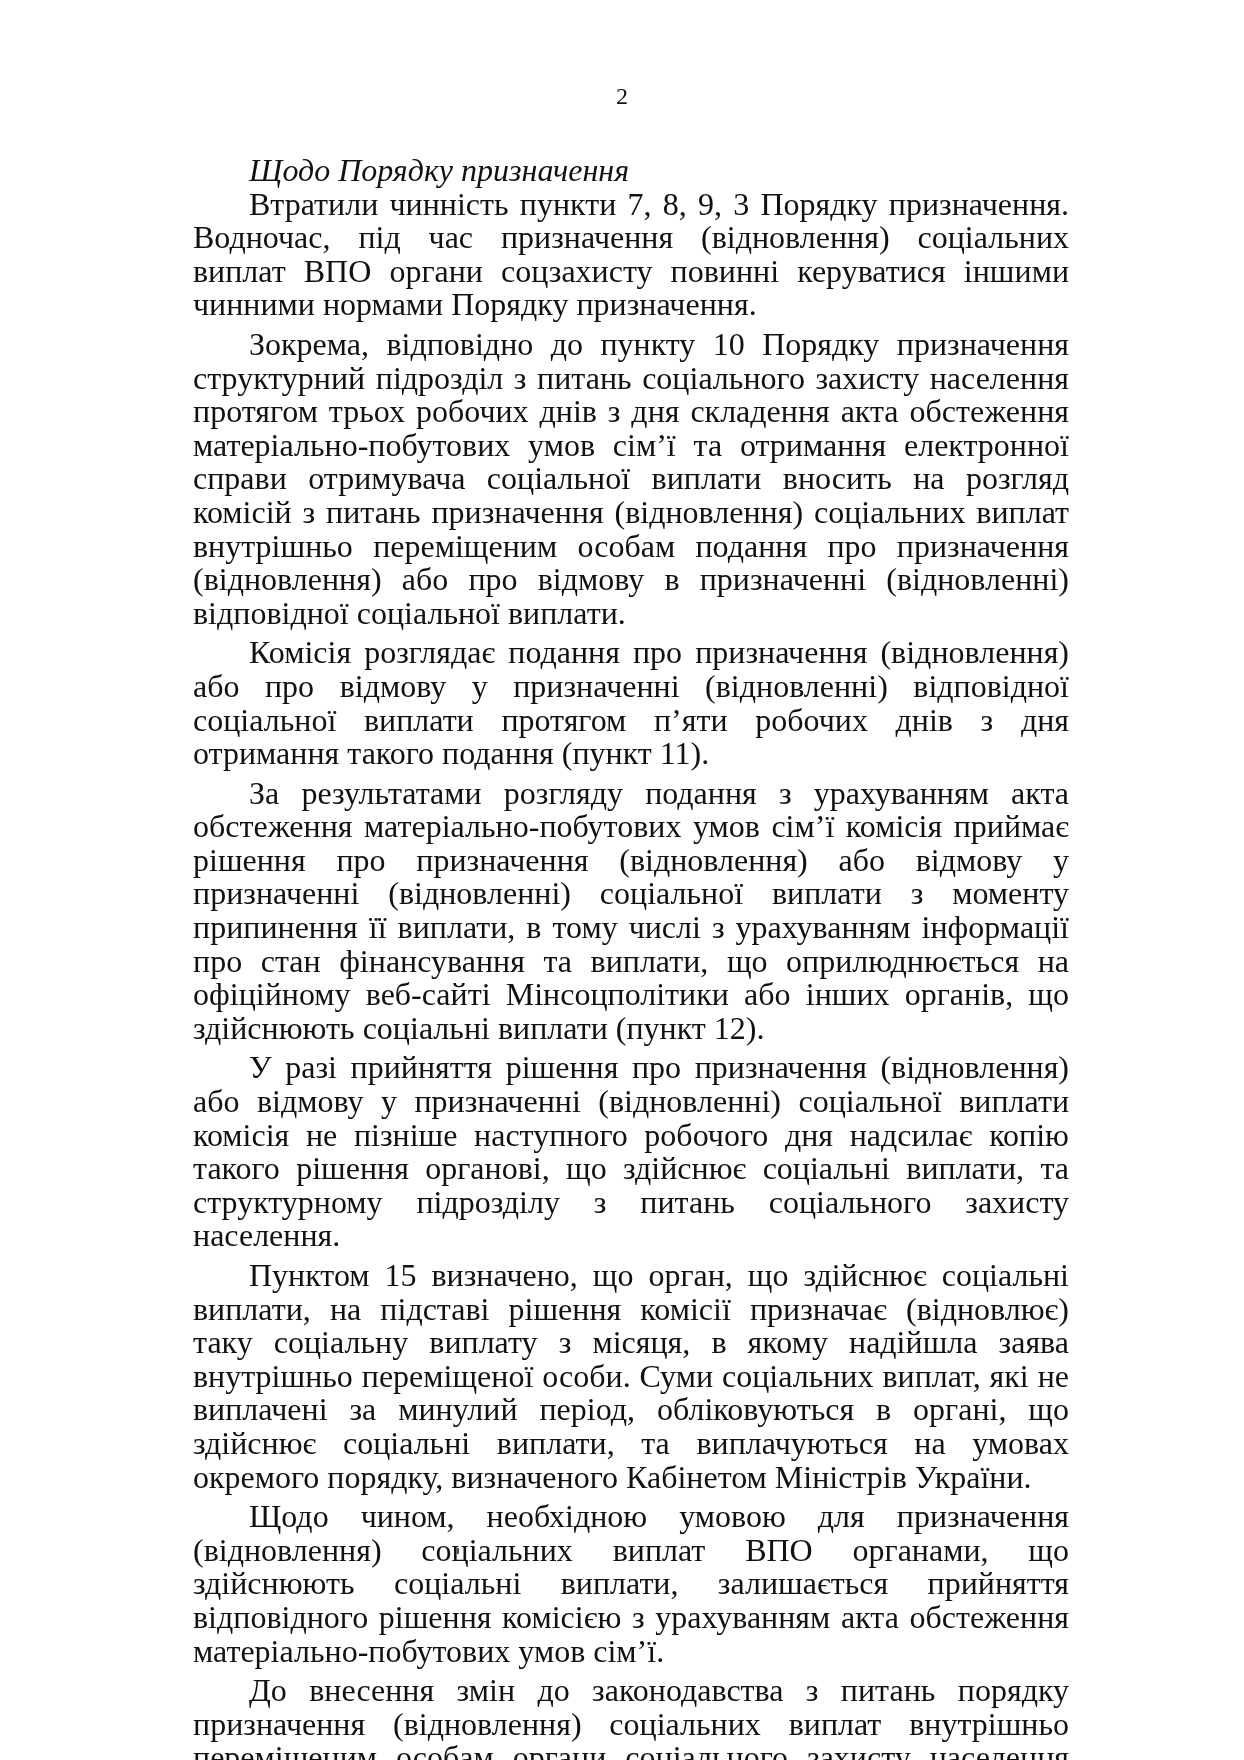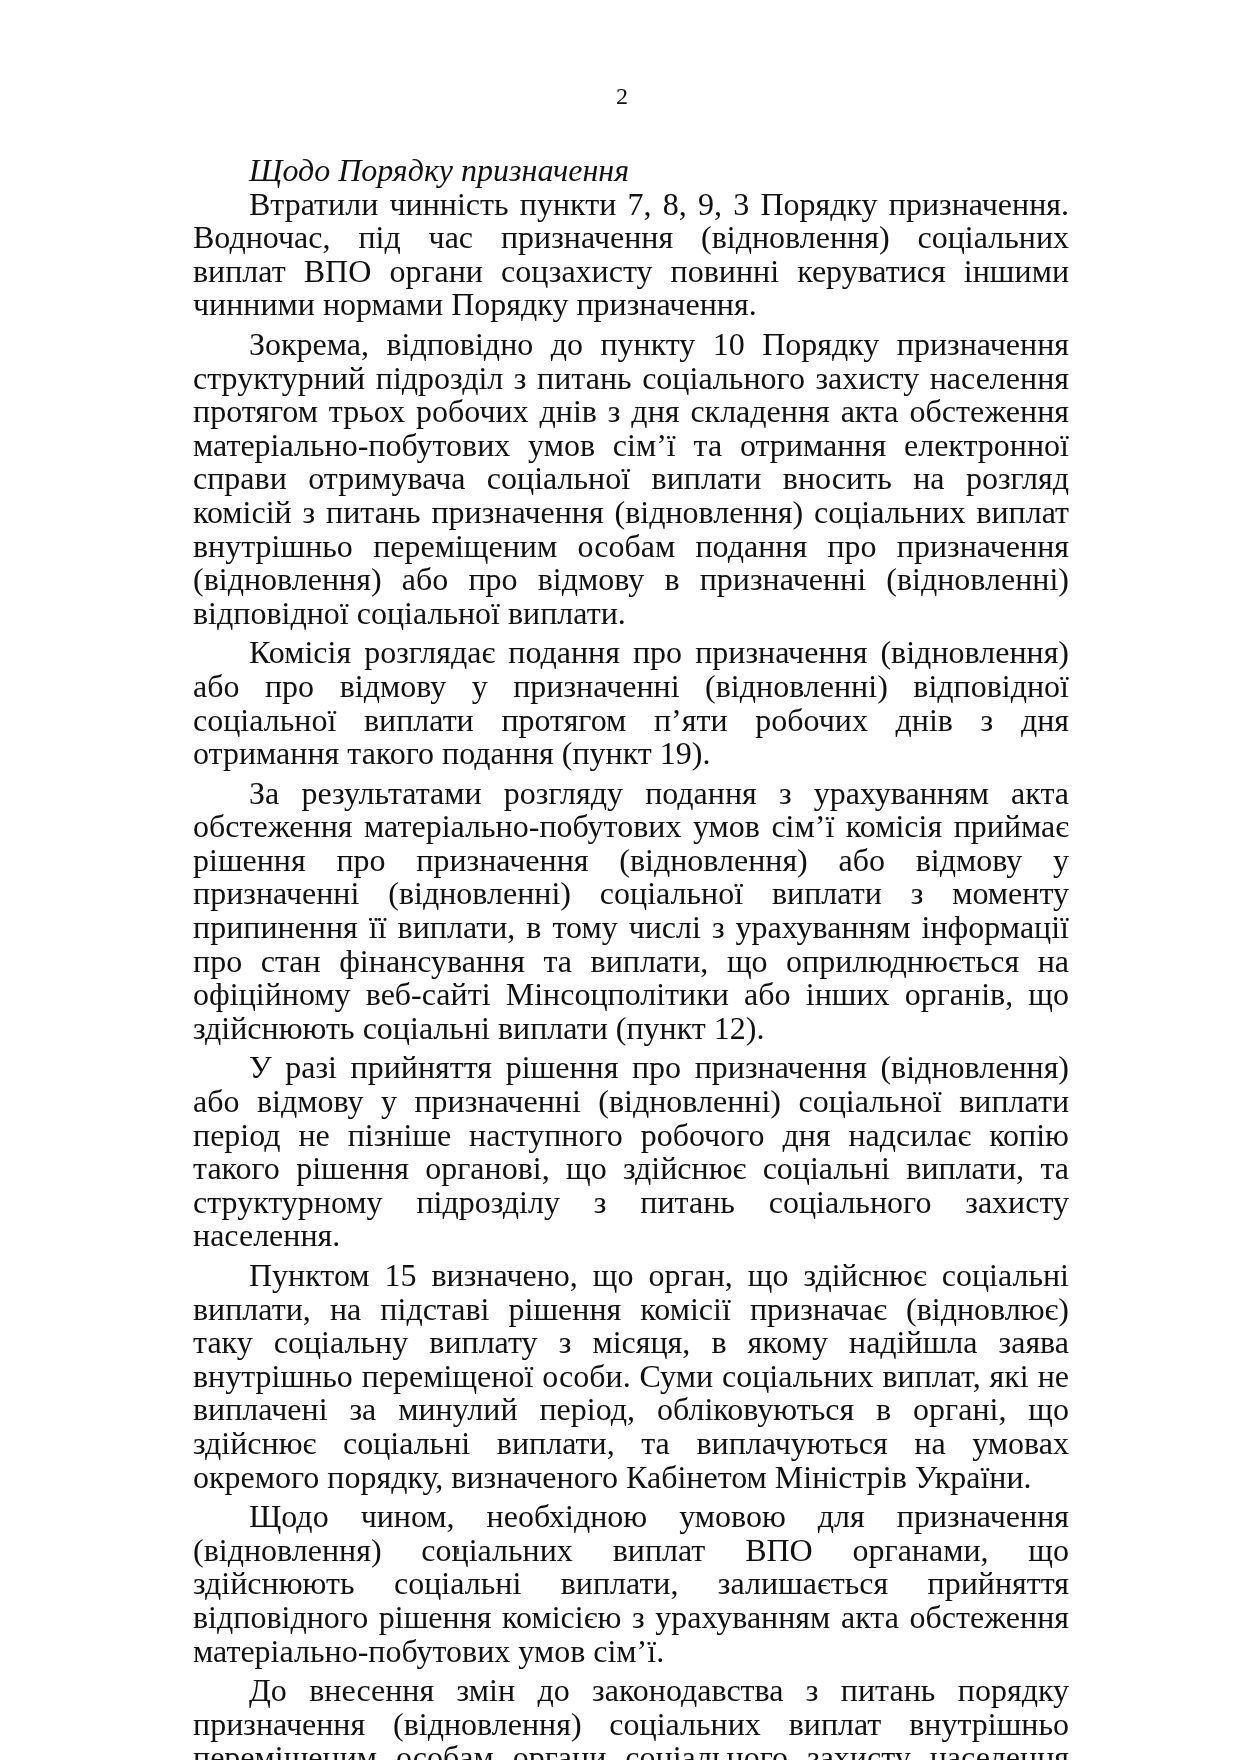--- a/index.html
+++ b/index.html
@@ -31,22 +31,22 @@
 </head>
 <body>
 
 <div class="page">
   <div class="page-number">2</div>
 
   <div class="content">
     <p class="heading">Щодо Порядку призначення</p>
     <p class="para">Втратили чинність пункти  7, 8, 9, 3 Порядку призначення. Водночас, під час призначення (відновлення) соціальних виплат ВПО органи соцзахисту повинні керуватися іншими чинними  нормами Порядку призначення.</p>
     <p class="para">Зокрема, відповідно до пункту 10 Порядку призначення структурний підрозділ з питань соціального захисту населення протягом трьох робочих днів з дня складення акта обстеження матеріально-побутових умов сім’ї та отримання електронної справи отримувача соціальної виплати вносить на розгляд комісій з питань призначення (відновлення) соціальних виплат внутрішньо переміщеним особам подання про призначення (відновлення) або про відмову в призначенні (відновленні) відповідної соціальної виплати.</p>
-    <p class="para">Комісія розглядає подання про призначення (відновлення) або про відмову у призначенні (відновленні) відповідної соціальної виплати протягом п’яти робочих днів з дня отримання такого подання (пункт 19).</p>
+    <p class="para">Комісія розглядає подання про призначення (відновлення) або про відмову у призначенні (відновленні) відповідної соціальної виплати протягом п’яти робочих днів з дня отримання такого подання (пункт 11).</p>
     <p class="para">За результатами розгляду подання з урахуванням акта обстеження матеріально-побутових умов сім’ї комісія приймає рішення про призначення (відновлення) або відмову у призначенні (відновленні) соціальної виплати з моменту припинення її виплати, в тому числі з урахуванням інформації про стан фінансування та виплати, що оприлюднюється на офіційному веб-сайті Мінсоцполітики або інших органів, що здійснюють соціальні виплати (пункт 12).</p>
-    <p class="para">У разі прийняття рішення про призначення (відновлення) або відмову у призначенні (відновленні) соціальної виплати період не пізніше наступного робочого дня надсилає копію такого рішення органові, що здійснює соціальні виплати, та структурному підрозділу з питань соціального захисту населення.</p>
+    <p class="para">У разі прийняття рішення про призначення (відновлення) або відмову у призначенні (відновленні) соціальної виплати комісія не пізніше наступного робочого дня надсилає копію такого рішення органові, що здійснює соціальні виплати, та структурному підрозділу з питань соціального захисту населення.</p>
     <p class="para">Пунктом 15 визначено, що орган, що здійснює соціальні виплати, на підставі рішення комісії призначає (відновлює) таку соціальну виплату з місяця, в якому надійшла заява внутрішньо переміщеної особи. Суми соціальних виплат, які не виплачені за минулий період, обліковуються в органі, що здійснює соціальні виплати, та виплачуються на умовах окремого порядку, визначеного Кабінетом Міністрів України.</p>
     <p class="para">Щодо чином, необхідною умовою для призначення (відновлення) соціальних виплат ВПО органами, що здійснюють соціальні виплати, залишається прийняття відповідного рішення комісією з урахуванням акта обстеження матеріально-побутових умов сім’ї.</p>
     <p class="para last">До внесення змін до законодавства з питань порядку призначення (відновлення) соціальних виплат внутрішньо переміщеним особам органи соціального захисту населення можуть складати акт обстеження матеріально-побутових умов сім’ї за формою, затвердженою Наказом Міністерства праці та соціальної політики від 28.04.2004 № 95 (зареєстровано в Мін’юсті 08.06.2004 за № 703/9302).</p>
   </div>
 
   <div class="stray-mark"></div>
 </div>
 
 </body></html>

